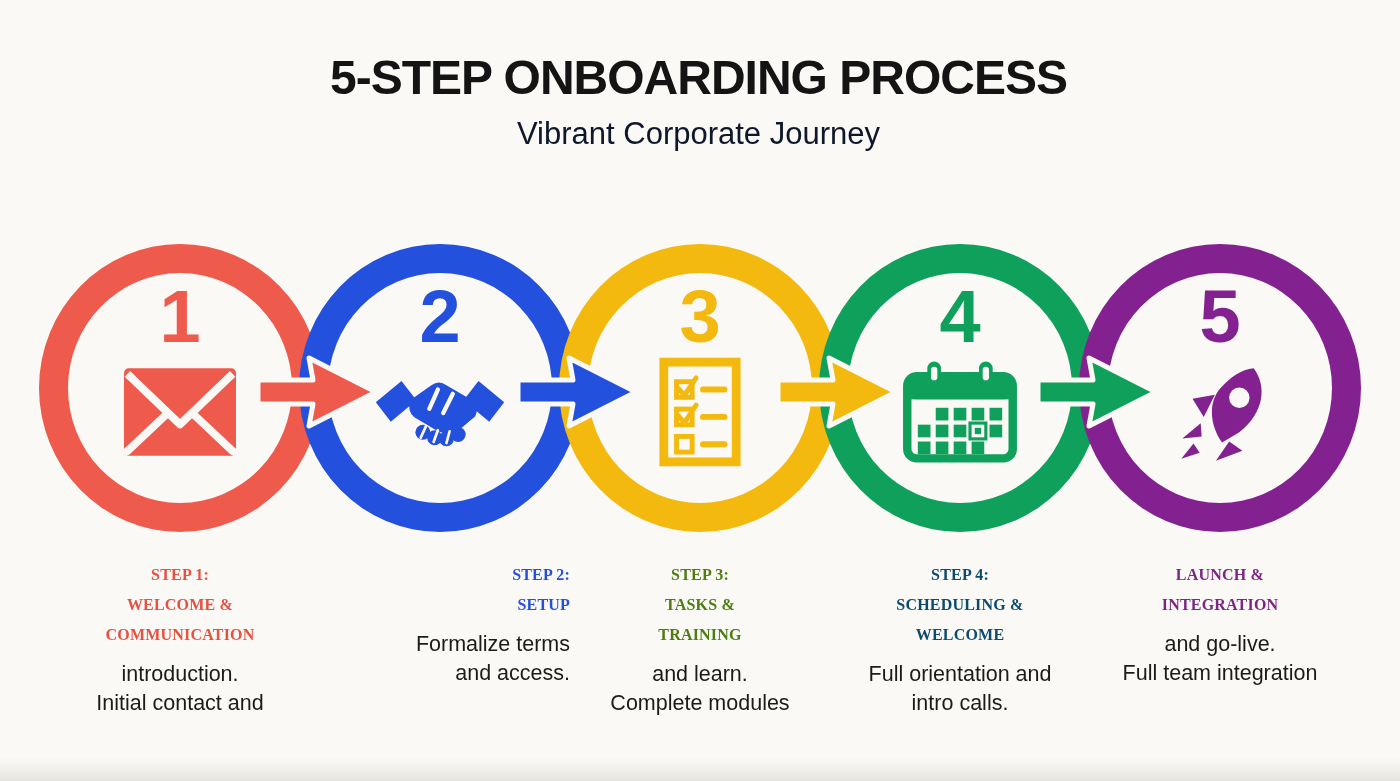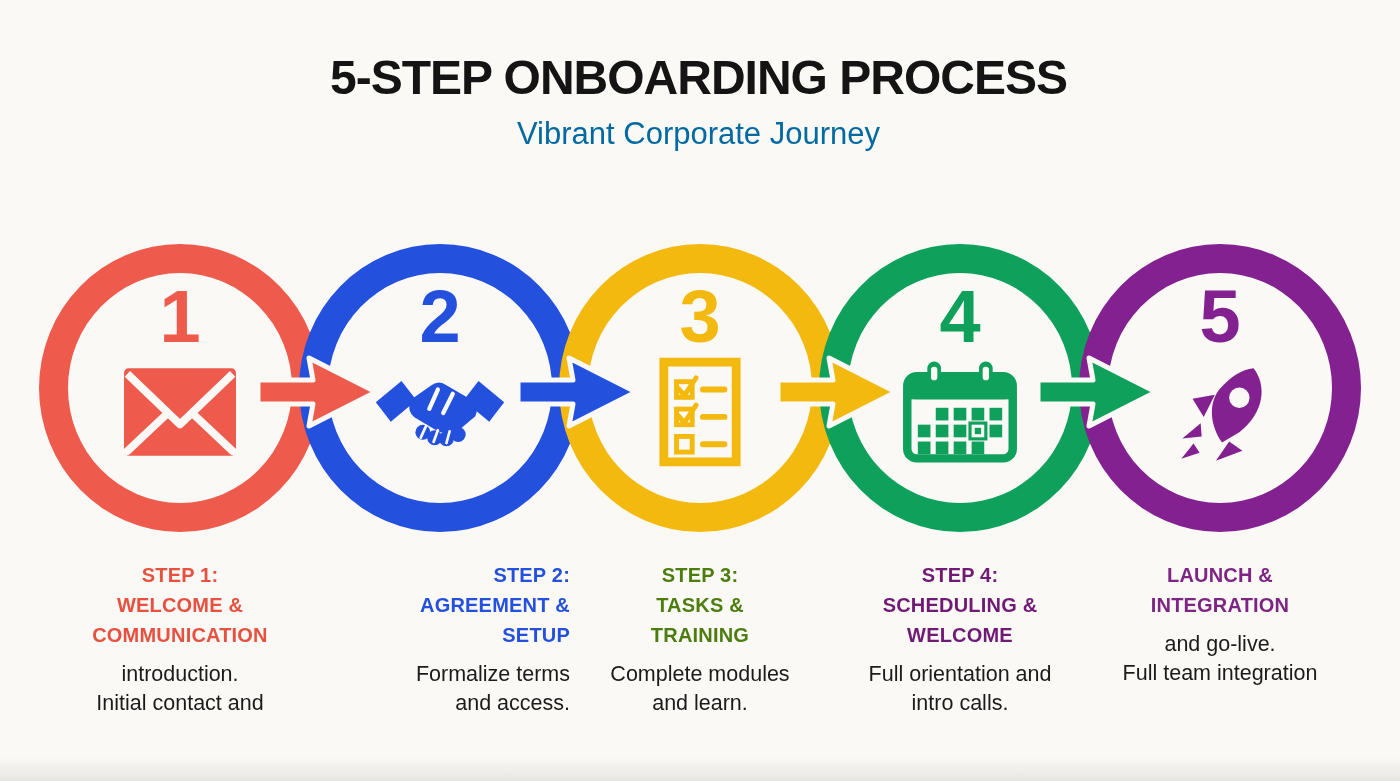--- a/index.html
+++ b/index.html
@@ -8,21 +8,21 @@
     background:#FAF9F6;
     font-family:"Liberation Sans", sans-serif;
     -webkit-font-smoothing:antialiased;
   }
   .header{position:absolute;left:0;top:52px;width:1397px;text-align:center;}
   .title{
     font-size:48px;font-weight:bold;letter-spacing:-1px;color:#141414;
     margin:0;line-height:1.1;
   }
   .subtitle{
-    font-size:31px;font-weight:normal;color:#0369a1;margin:10px 0 0 0;line-height:1.2;
+    font-size:31px;font-weight:normal;color:#0f172a;margin:10px 0 0 0;line-height:1.2;
   }
   
   .circle{
     position:absolute;top:244px;width:282px;height:288px;box-sizing:border-box;
     border-radius:50%;background:transparent;
   }
   .circle .ring{position:absolute;inset:0;border-radius:50%;border:29px solid;}
   .num{
     position:absolute;top:36px;left:0;width:100%;text-align:center;
     font-size:74px;font-weight:bold;line-height:1;
@@ -35,25 +35,25 @@
   .c2{left:299px;z-index:2;} .c2 .ring{border-color:#2350DC;} .c2 .num{color:#2350DC;}
   .c3{left:559px;z-index:3;} .c3 .ring{border-color:#F3B90E;} .c3 .num{color:#F3B90E;}
   .c4{left:819px;z-index:4;} .c4 .ring{border-color:#0FA05C;} .c4 .num{color:#0FA05C;}
   .c5{left:1079px;z-index:5;}.c5 .ring{border-color:#842190;} .c5 .num{color:#842190;}
   
   .arrow{position:absolute;top:352px;width:124px;height:80px;z-index:10;}
   .a1{left:256px;} .a2{left:516px;} .a3{left:776px;} .a4{left:1036px;}
   
   .step-col{position:absolute;top:560px;width:260px;text-align:center;}
   .t1{left:50px;}  .t2{left:310px;text-align:right;} .t3{left:570px;} .t4{left:830px;} .t5{left:1090px;}
-  .step-title{font-size:20px;font-weight:bold;line-height:30px;letter-spacing:0.2px;}
+  .step-title{font-size:16px;font-weight:bold;line-height:30px;letter-spacing:0.2px;font-family:Liberation Serif, serif;}
   .t1 .step-title{color:#E8503F;}
   .t2 .step-title{color:#2350DC;}
   .t3 .step-title{color:#4d7c0f;}
-  .t4 .step-title{color:#701a75;}
+  .t4 .step-title{color:#0c4a6e;}
   .t5 .step-title{color:#7E2483;}
   .step-desc{margin-top:10px;font-size:21.5px;line-height:29px;color:#1b1b1b;font-weight:normal;}
   .footer-strip{
     position:absolute;left:0;top:757px;width:1400px;height:24px;
     background:linear-gradient(to bottom, rgba(223,220,214,0), rgba(216,213,206,0.55));
   }
 </style>
 </head>
 <body>
 
@@ -176,38 +176,37 @@
   </div>
   <div class="step-desc">
     <div>introduction.</div>
     <div>Initial contact and</div>
   </div>
 </div>
 
 <div class="step-col t2">
   <div class="step-title">
     <div>STEP 2:</div>
-    <div>AGREEMENT &amp;</div>
     <div>SETUP</div>
   </div>
   <div class="step-desc">
     <div>Formalize terms</div>
     <div>and access.</div>
   </div>
 </div>
 
 <div class="step-col t3">
   <div class="step-title">
     <div>STEP 3:</div>
     <div>TASKS &amp;</div>
     <div>TRAINING</div>
   </div>
   <div class="step-desc">
+    <div>and learn.</div>
     <div>Complete modules</div>
-    <div>and learn.</div>
   </div>
 </div>
 
 <div class="step-col t4">
   <div class="step-title">
     <div>STEP 4:</div>
     <div>SCHEDULING &amp;</div>
     <div>WELCOME</div>
   </div>
   <div class="step-desc">

